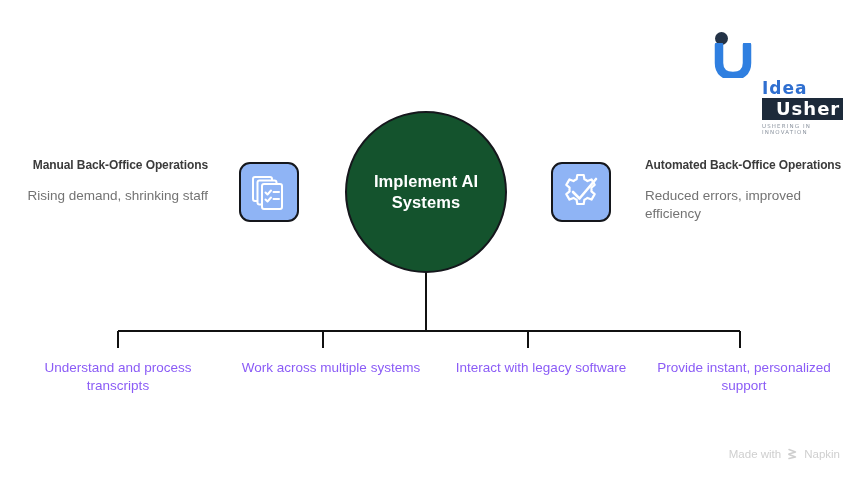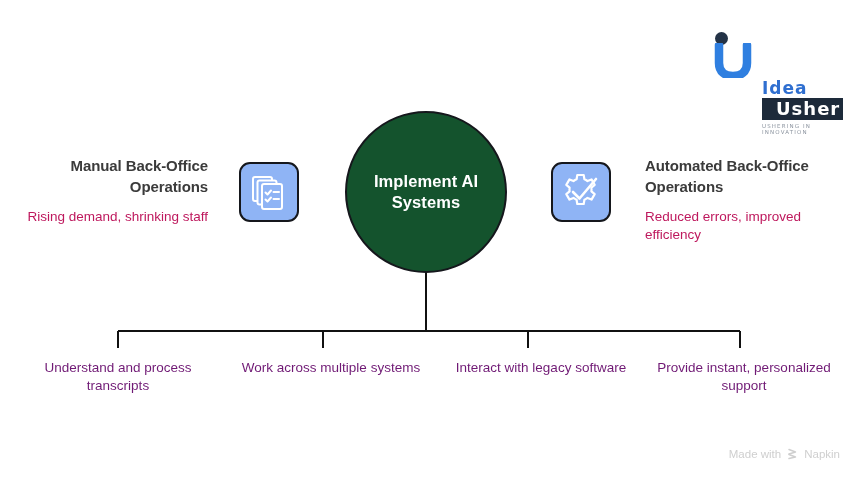--- a/index.html
+++ b/index.html
@@ -124,50 +124,50 @@
   .icon-tile.right { left: 551px; }
 
   
   .side {
     position: absolute;
     width: 200px;
   }
   .side.left  { left: 8px;  top: 155px; text-align: right; }
   .side.right { left: 645px; top: 155px; text-align: left; }
   .side-title {
-    font-size: 15px;
+    font-size: 12px;
     font-weight: bold;
     color: #3b3b3b;
     line-height: 21px;
     letter-spacing: -0.1px;
   }
   .side-sub {
     margin-top: 11px;
     font-size: 13.5px;
-    color: #be185d;
+    color: #737373;
     line-height: 18px;
   }
 
   
   .connectors {
     position: absolute;
     left: 0;
     top: 0;
     width: 858px;
     height: 486px;
   }
 
   
   .branch {
     position: absolute;
     top: 359px;
     width: 200px;
     text-align: center;
     font-size: 13.5px;
-    color: #701a75;
+    color: #8b5cf6;
     line-height: 18px;
   }
   .branch.b0 { left: 18px;  }
   .branch.b1 { left: 231px; }
   .branch.b2 { left: 441px; }
   .branch.b3 { left: 644px; }
 
   
   .watermark {
     position: absolute;

